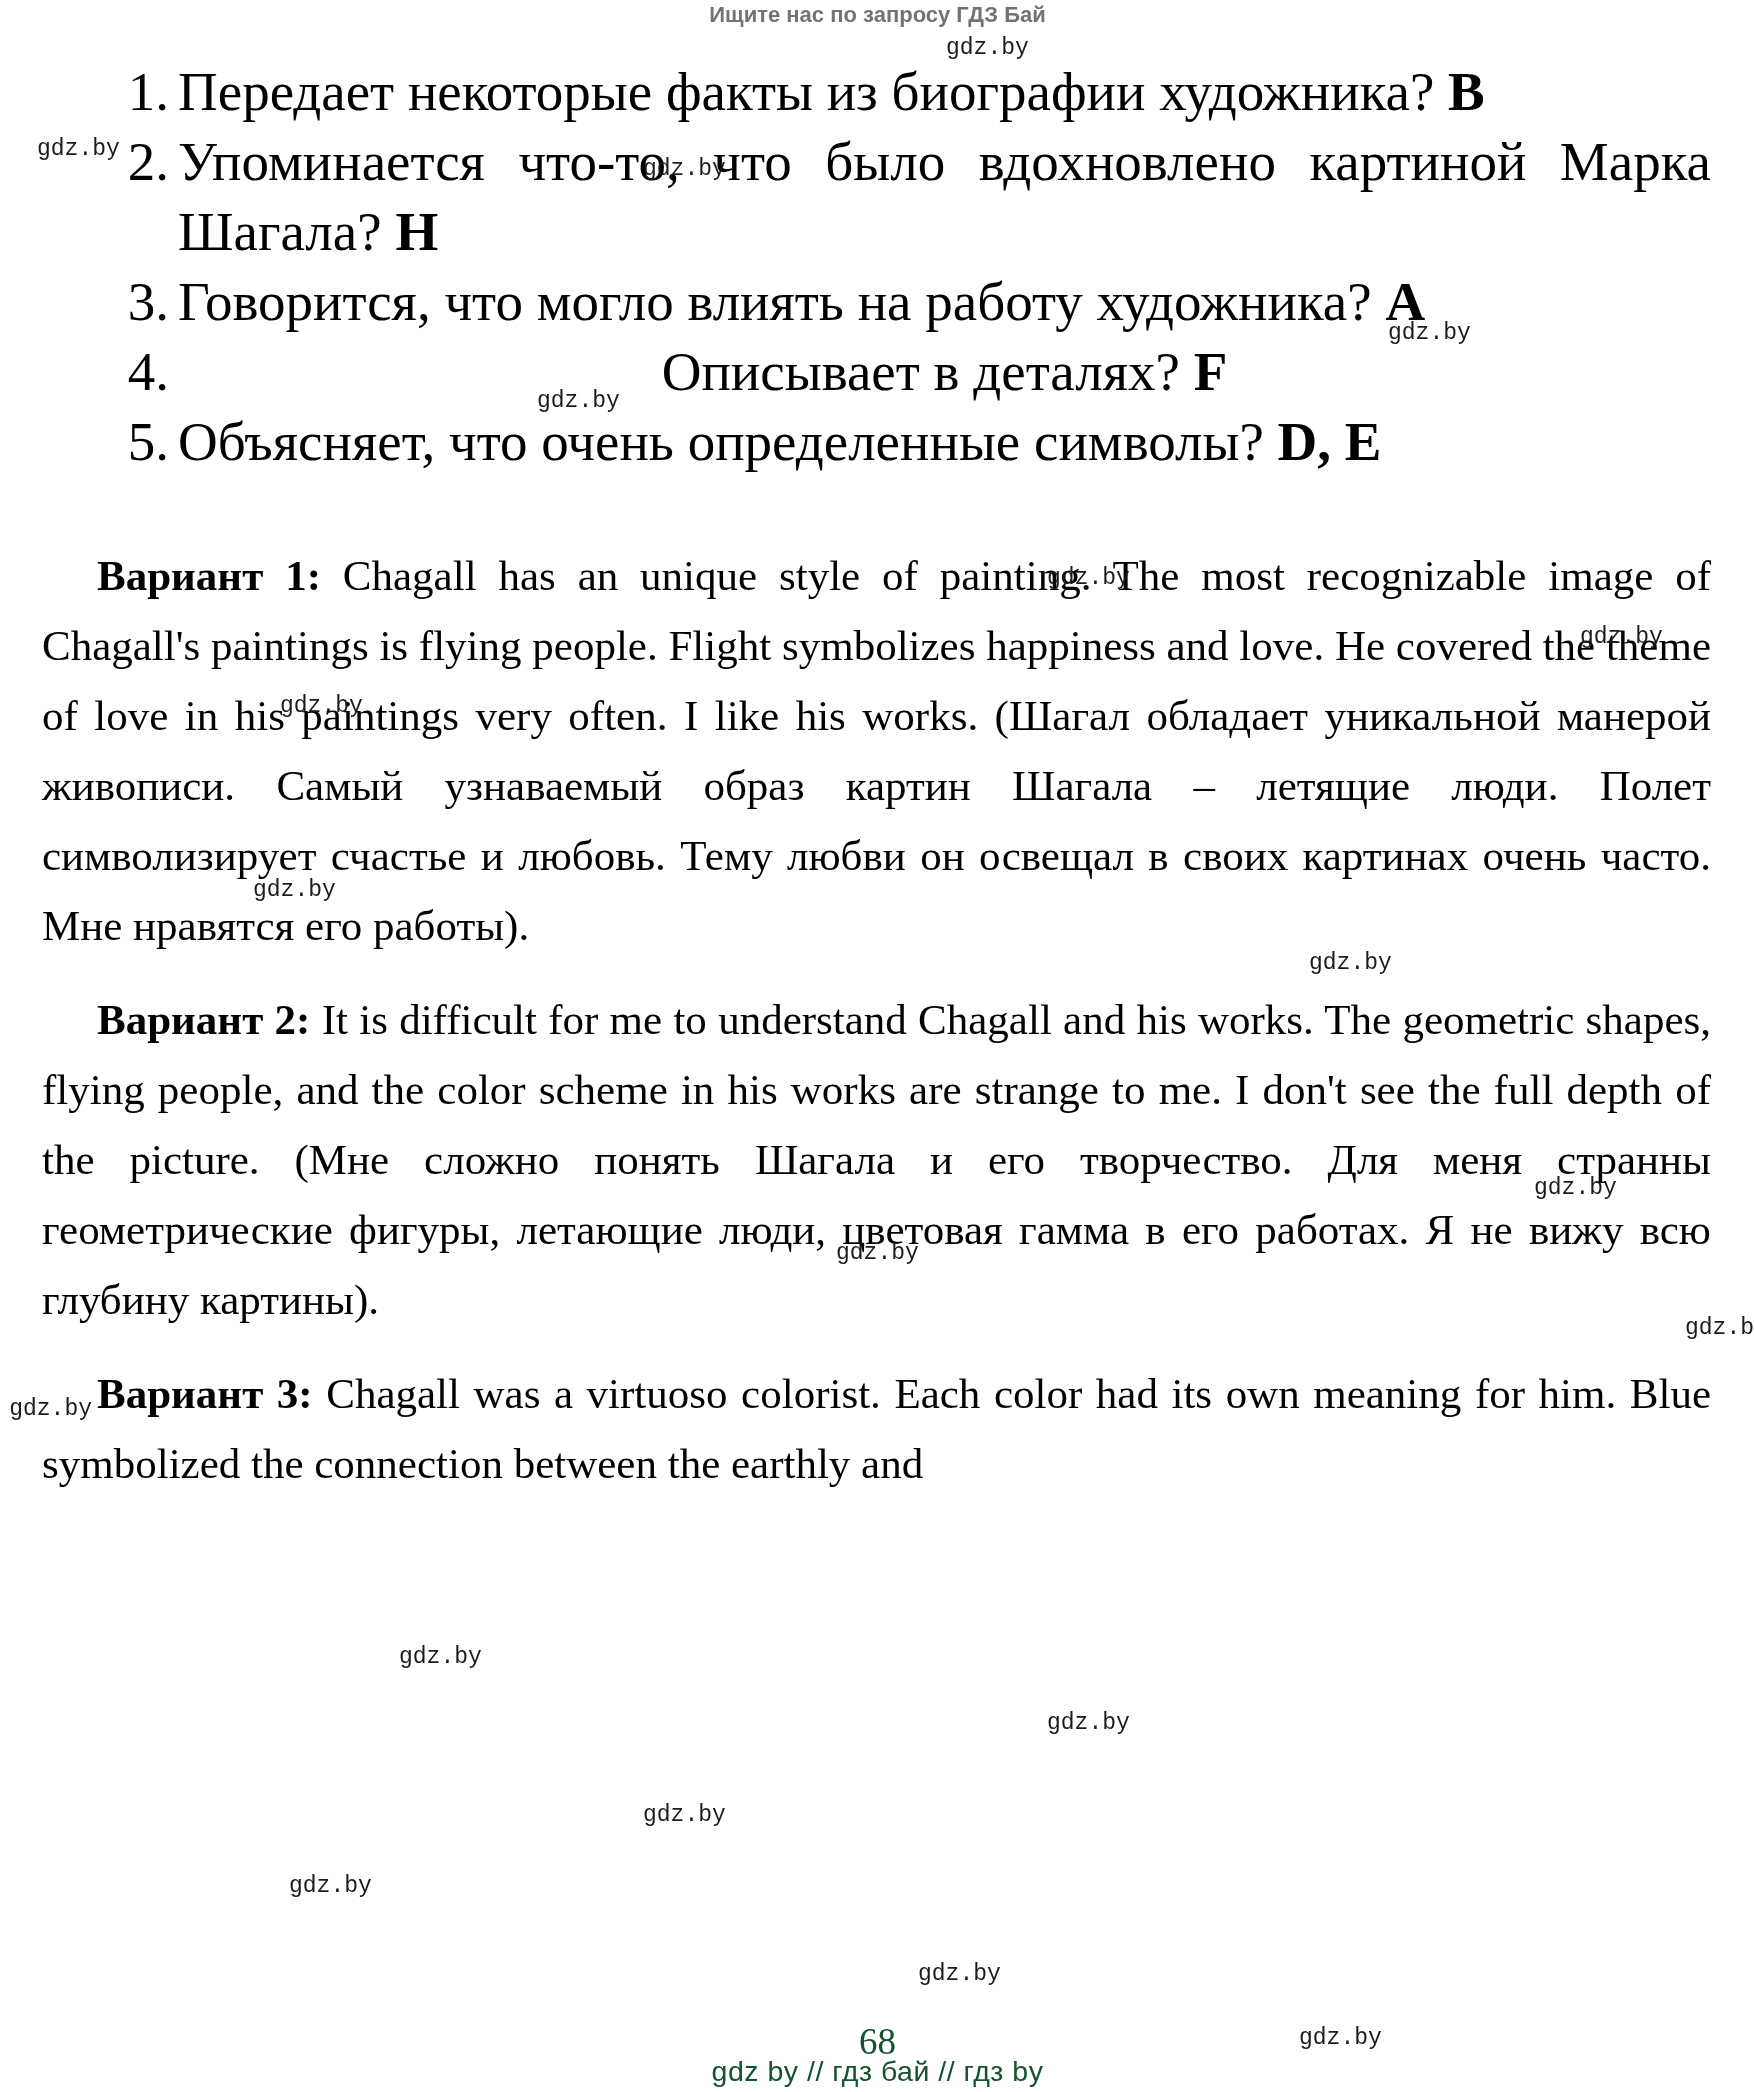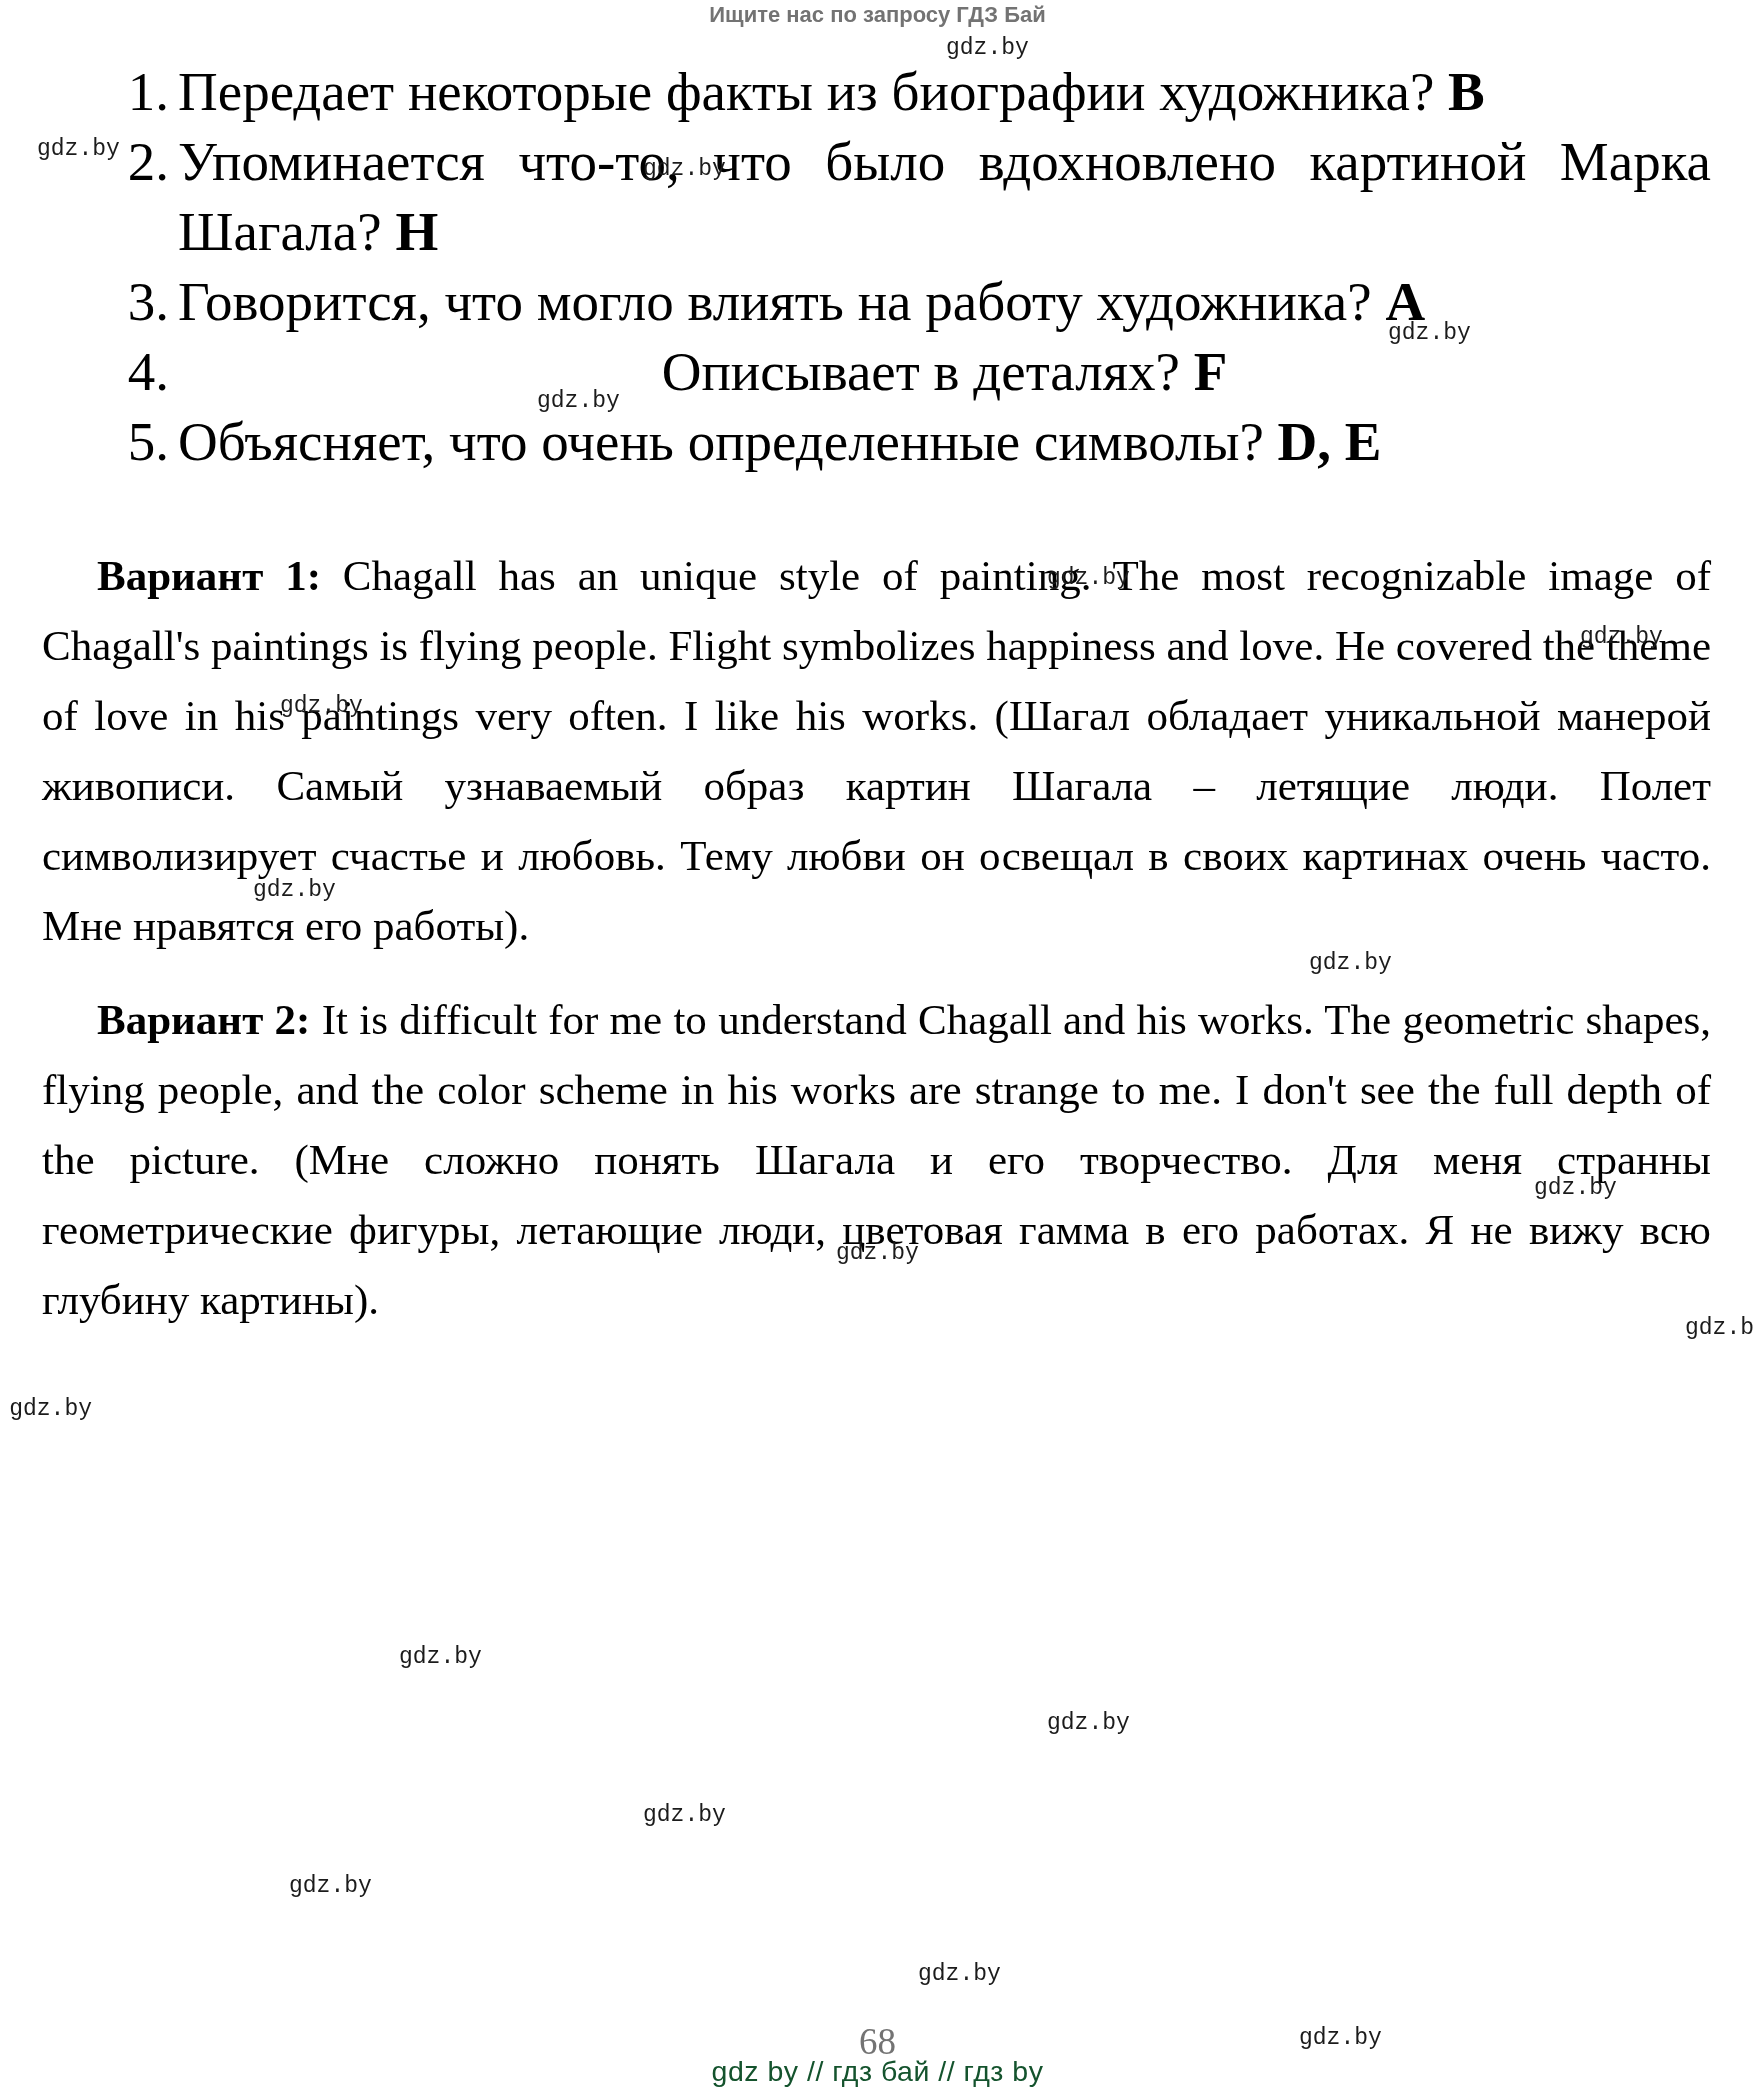--- a/index.html
+++ b/index.html
@@ -103,21 +103,21 @@
   ol.qlist > li.tight { text-align: center; }
 
   
   .page-number {
     position: absolute;
     bottom: 30px;
     left: 0;
     width: 100%;
     text-align: center;
     font-size: 37px;
-    color: #737373;
+    color: #14532d;
     z-index: 1;
   }
   .footer-links {
     position: absolute;
     bottom: 5.5px;
     left: 0;
     width: 100%;
     text-align: center;
     font-family: "Liberation Sans", "DejaVu Sans", sans-serif;
     font-size: 28.5px;
@@ -172,20 +172,21 @@
     <div class="block-gap-md"></div>
 
 
     <div class="block-gap-lg"></div>
 
     <div id="variant-list">
         <p class="para indent"><b>Вариант 1:</b><span> Chagall has an unique style of painting. The most recognizable image of Chagall's paintings is flying people. Flight symbolizes happiness and love. He covered the theme of love in his paintings very often. I like his works. (Шагал обладает уникальной манерой живописи. Самый узнаваемый образ картин Шагала – летящие люди. Полет символизирует счастье и любовь. Тему любви он освещал в своих картинах очень часто. Мне нравятся его работы).</span></p>
         <div class="block-gap-md"></div>
         <p class="para indent"><b>Вариант 2:</b><span>  It is difficult for me to understand Chagall and his works. The geometric shapes, flying people, and the color scheme in his works are strange to me. I don't see the full depth of the picture. (Мне сложно понять Шагала и его творчество. Для меня странны геометрические фигуры, летающие люди, цветовая гамма в его работах. Я не вижу всю глубину картины).</span></p>
         <div class="block-gap-md"></div>
+        <p class="para indent"><b>Вариант 3:</b><span> Chagall was a virtuoso colorist. Each color had its own meaning for him. Blue symbolized the connection between the earthly and</span></p>
       </div>
 
   </div>
 
   <div class="page-number">68</div>
   <div class="footer-links">gdz by  //  гдз бай  //  гдз by</div>
 
 </div>
 
 

